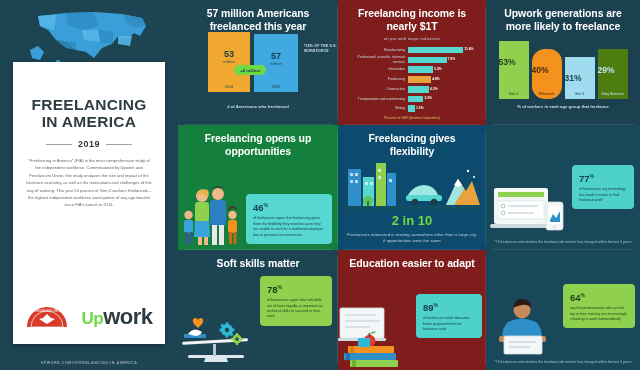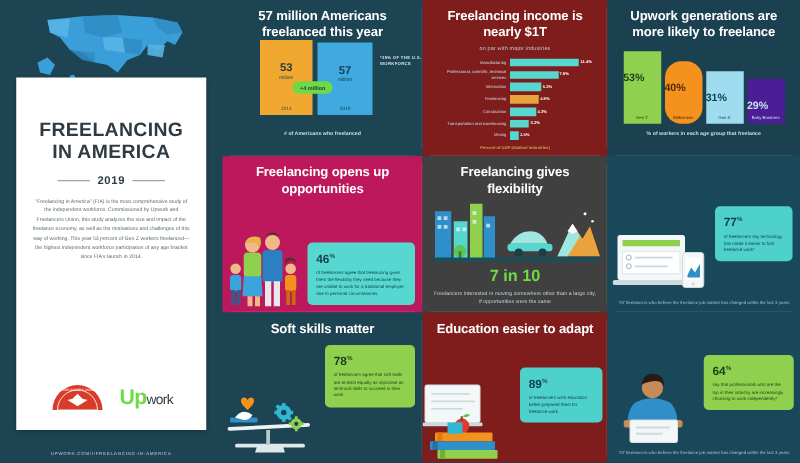--- a/index.html
+++ b/index.html
@@ -55,40 +55,40 @@
     color: #5d6a72; text-align: center;
     padding: 0 3px;
   }
   .logos {
     position: absolute; bottom: 14px; left: 0; right: 0;
     display: flex; align-items: center; justify-content: center; gap: 12px;
   }
   .fu-logo { width: 44px; height: 24px; }
   .uw-logo { display: flex; align-items: baseline; }
   .uw-up { font-size: 17px; font-weight: bold; color: #6fda44; letter-spacing: -.5px; }
-  .uw-work { font-size: 11px; font-weight: normal; color: #2f3b42; letter-spacing: -.5px; }
+  .uw-work { font-size: 22px; font-weight: bold; color: #2f3b42; letter-spacing: -.5px; }
   .footer-url {
     position: absolute; bottom: 5px; left: 0; width: 178px;
     text-align: center;
     font-size: 3.6px; letter-spacing: .55px;
     color: #95a6b0; font-weight: bold;
   }
 
   
   .grid {
     flex: 1;
     display: grid;
     grid-template-columns: 160px 148px 154px;
     grid-template-rows: 125px 125px 120px;
   }
   .panel { position: relative; padding: 7px 8px 6px 8px; overflow: hidden; }
   .p-dark  { background: #1d4452; }
   .p-dark2 { background: #1b4050; }
-  .p-dark3 { background: #404040; }
-  .p-teal  { background: #be185d; }
+  .p-dark3 { background: #0c4a6e; }
+  .p-teal  { background: #15803d; }
   .p-navy  { background: #7f1d1d; }
   .p-deep  { background: #18485a; }
   .p-slate { background: #1d4452; }
   .divider-v { position:absolute; top:6px; bottom:6px; right:0; width:1px; background:rgba(255,255,255,.10); }
   .divider-h { position:absolute; left:6px; right:6px; bottom:0; height:1px; background:rgba(255,255,255,.10); }
 
   .p-title {
     color: #ffffff; font-weight: bold; text-align: center;
     font-size: 10.5px; line-height: 12.5px; letter-spacing: -.1px;
   }
@@ -140,21 +140,21 @@
   .inc-foot { margin-top:3px; text-align:center; color:#c7a14a; font-size:3.3px; font-weight:bold; }
 
   
   .gen-wrap { position:relative; height:58px; margin-top:9px; display:flex; align-items:flex-end; justify-content:center; gap:3px; }
   .gen-bar { width:30px; position:relative; }
   .gen-pct { position:absolute; top:4px; left:0; right:0; text-align:left; font-size:8.5px; font-weight:bold;margin-top:12px; }
   .gen-name { position:absolute; bottom:3px; left:0; right:0; text-align:center; font-size:3.4px; line-height:4.4px; }
   .g1 { background:#8fd14f; height:58px; } .g1 .gen-pct,.g1 .gen-name{color:#1d3d18;}
   .g2 { background:#f5921e; height:50px;border-radius:13px; } .g2 .gen-pct,.g2 .gen-name{color:#4a2a05;}
   .g3 { background:#9fdcef; height:42px; } .g3 .gen-pct,.g3 .gen-name{color:#14414f;}
-  .g4 { background:#4c1d95; height:36px; } .g4 .gen-pct,.g4 .gen-name{color:#bfe3ef;}
+  .g4 { background:#4d7c0f; height:50px; } .g4 .gen-pct,.g4 .gen-name{color:#bfe3ef;}
 
   
   .statbox { position:absolute; border-radius:4px; padding:6px 7px; }
   .stat-pct { font-size:9.5px; font-weight:bold; line-height:10px; }
   .stat-pct sup { font-size:5px; }
   .stat-txt { font-size:3.6px; line-height:5.4px; margin-top:3px; }
   .sb-teal { background:#56d8d0; color:#14414c; }
   .sb-green { background:#8fd14f; color:#1d3d18; }
   .sb-teal2 { background:#4fd1cb; color:#13414b; }
 
@@ -384,21 +384,21 @@
         <rect x="60" y="34" width="36" height="6" rx="2.5" fill="#56d8d0"></rect>
         <circle cx="69" cy="41" r="3.2" fill="#1d3d48"></circle>
         <circle cx="88" cy="41" r="3.2" fill="#1d3d48"></circle>
         <path d="M100 44 L112 18 L120 30 L126 20 L134 44 Z" fill="#e8a33d"></path>
         <path d="M100 44 L112 18 L118 28 L108 44 Z" fill="#9fe8e2"></path>
         <path d="M112 18 L116 24 L112 26 L108 24 Z" fill="#ffffff"></path>
         <circle cx="122" cy="10" r="1.2" fill="#ffffff"></circle>
         <circle cx="128" cy="16" r="1" fill="#ffffff"></circle>
         <rect x="0" y="45" width="134" height="3" fill="#14505f"></rect>
       </svg>
-      <div class="big7">7 in 10</div>
+      <div class="big7">2 in 10</div>
       <div class="p-caption" style="margin-top:4px">Freelancers interested in moving somewhere other than a large city, if opportunities were the same</div>
       <span class="divider-v"></span>
       <span class="divider-h"></span>
     </div>
 
     <div class="panel p-deep">
       <svg width="76" height="54" viewBox="0 0 76 54" style="position:absolute;left:4px;bottom:14px">
         <rect x="4" y="6" width="54" height="36" rx="2" fill="#f4f7f8"></rect>
         <rect x="8" y="10" width="46" height="5" fill="#8fd14f"></rect>
         <rect x="8" y="19" width="46" height="18" fill="#ffffff" stroke="#dde4e7" stroke-width=".8"></rect>

